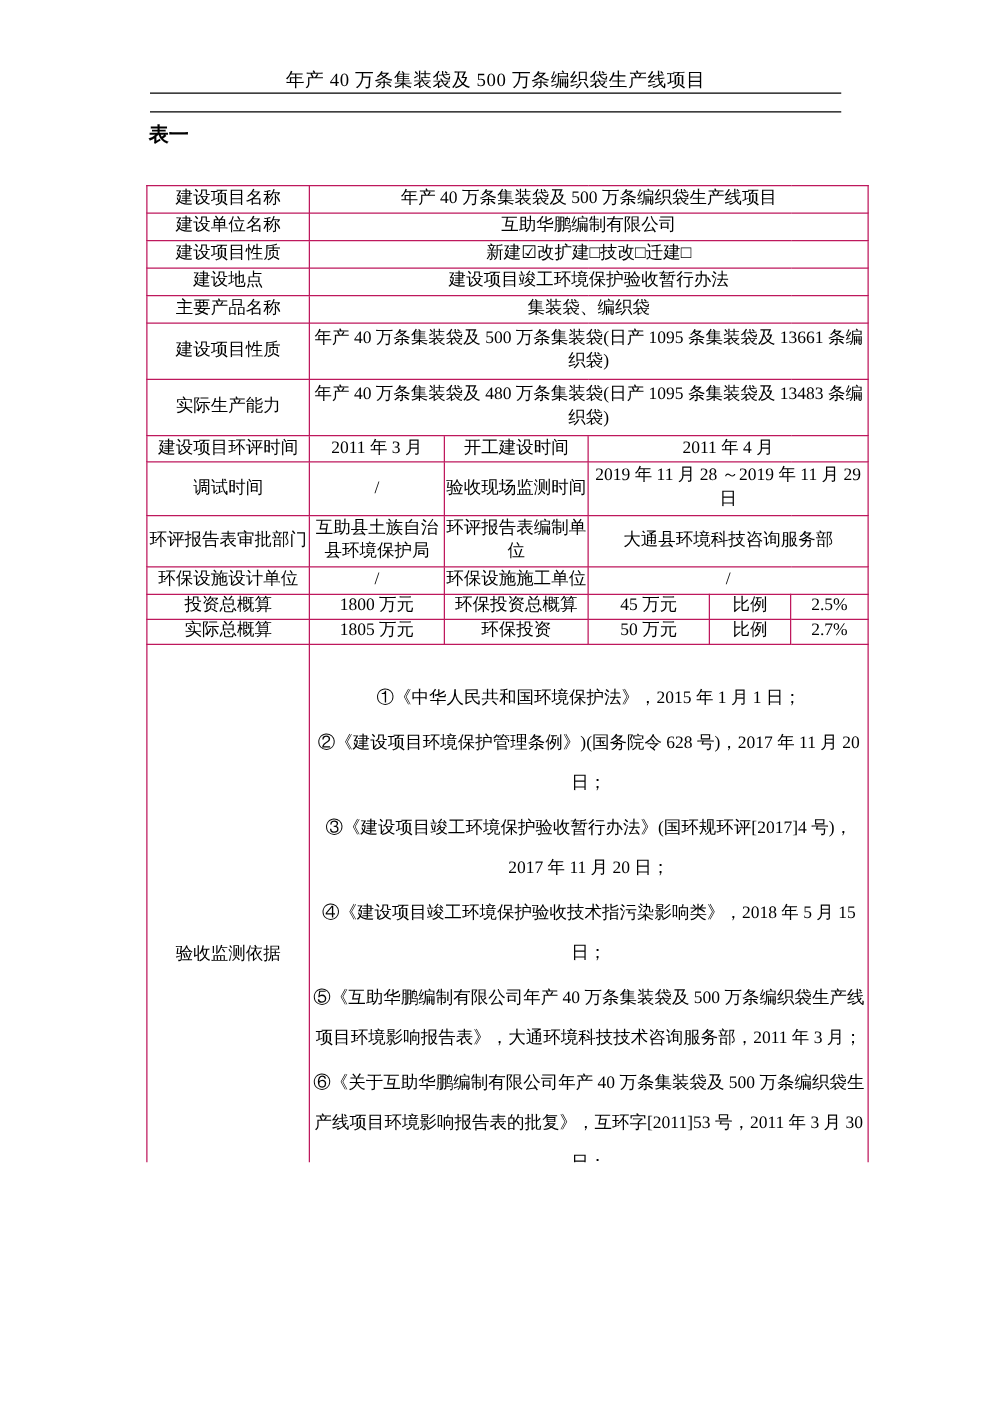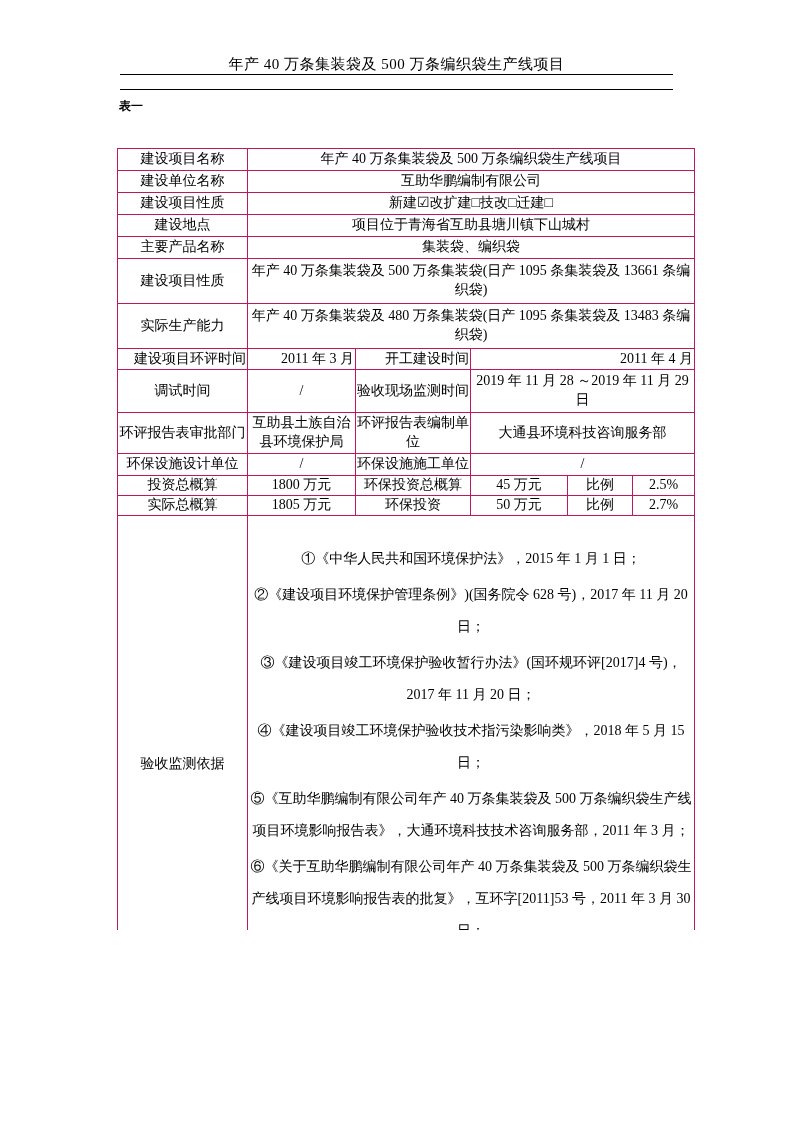--- a/index.html
+++ b/index.html
@@ -31,21 +31,21 @@
     width: 553px;
     height: 0;
     border-top: 1px solid #000000;
   }
   .rule-1 { top: 74px; }
   .rule-2 { top: 89px; }
   .table-caption {
     position: absolute;
     left: 119px;
     top: 98px;
-    font-size: 12px;
+    font-size: 16px;
     font-weight: bold;
   }
   table.main-table {
     position: absolute;
     left: 117px;
     top: 148px;
     width: 577px;
     border-collapse: collapse;
     table-layout: fixed;
   }
@@ -53,21 +53,21 @@
     border: 1px solid #be185d;
     font-size: 14px;
     line-height: 1.35;
     text-align: center;
     vertical-align: middle;
     padding: 0 1px;
     overflow: hidden;
   }
   tr.rh-simple td   { height: 21px; }
   tr.rh-capacity td { height: 44px; }
-  tr.rh-pair1 td    { height: 20px; text-align: right; }
+  tr.rh-pair1 td    { height: 20px; }
   tr.rh-pair2 td    { height: 42px; }
   tr.rh-pair3 td    { height: 40px; }
   tr.rh-pair4 td    { height: 21px; margin-top: 47px; }
   tr.rh-invest td   { height: 19px; }
   td.wide-pad { padding: 0 10px; }
   td.basis-label {
     vertical-align: middle;
     text-align: center;
   }
   td.basis-content {
@@ -118,21 +118,21 @@
       <tr class="rh-simple">
         <td>建设单位名称</td>
         <td colspan="5">互助华鹏编制有限公司</td>
       </tr>
       <tr class="rh-simple">
         <td>建设项目性质</td>
         <td colspan="5">新建☑改扩建□技改□迁建□</td>
       </tr>
       <tr class="rh-simple">
         <td>建设地点</td>
-        <td colspan="5">项目位于青海省互助县塘川镇下山城村</td>
+        <td colspan="5">建设项目竣工环境保护验收暂行办法</td>
       </tr>
       <tr class="rh-simple">
         <td>主要产品名称</td>
         <td colspan="5">集装袋、编织袋</td>
       </tr>
       <tr class="rh-capacity">
         <td>建设项目性质</td>
         <td colspan="5" class="wide-pad">年产 40 万条集装袋及 500 万条集装袋(日产 1095 条集装袋及 13661 条编织袋)</td>
       </tr>
       <tr class="rh-capacity">

